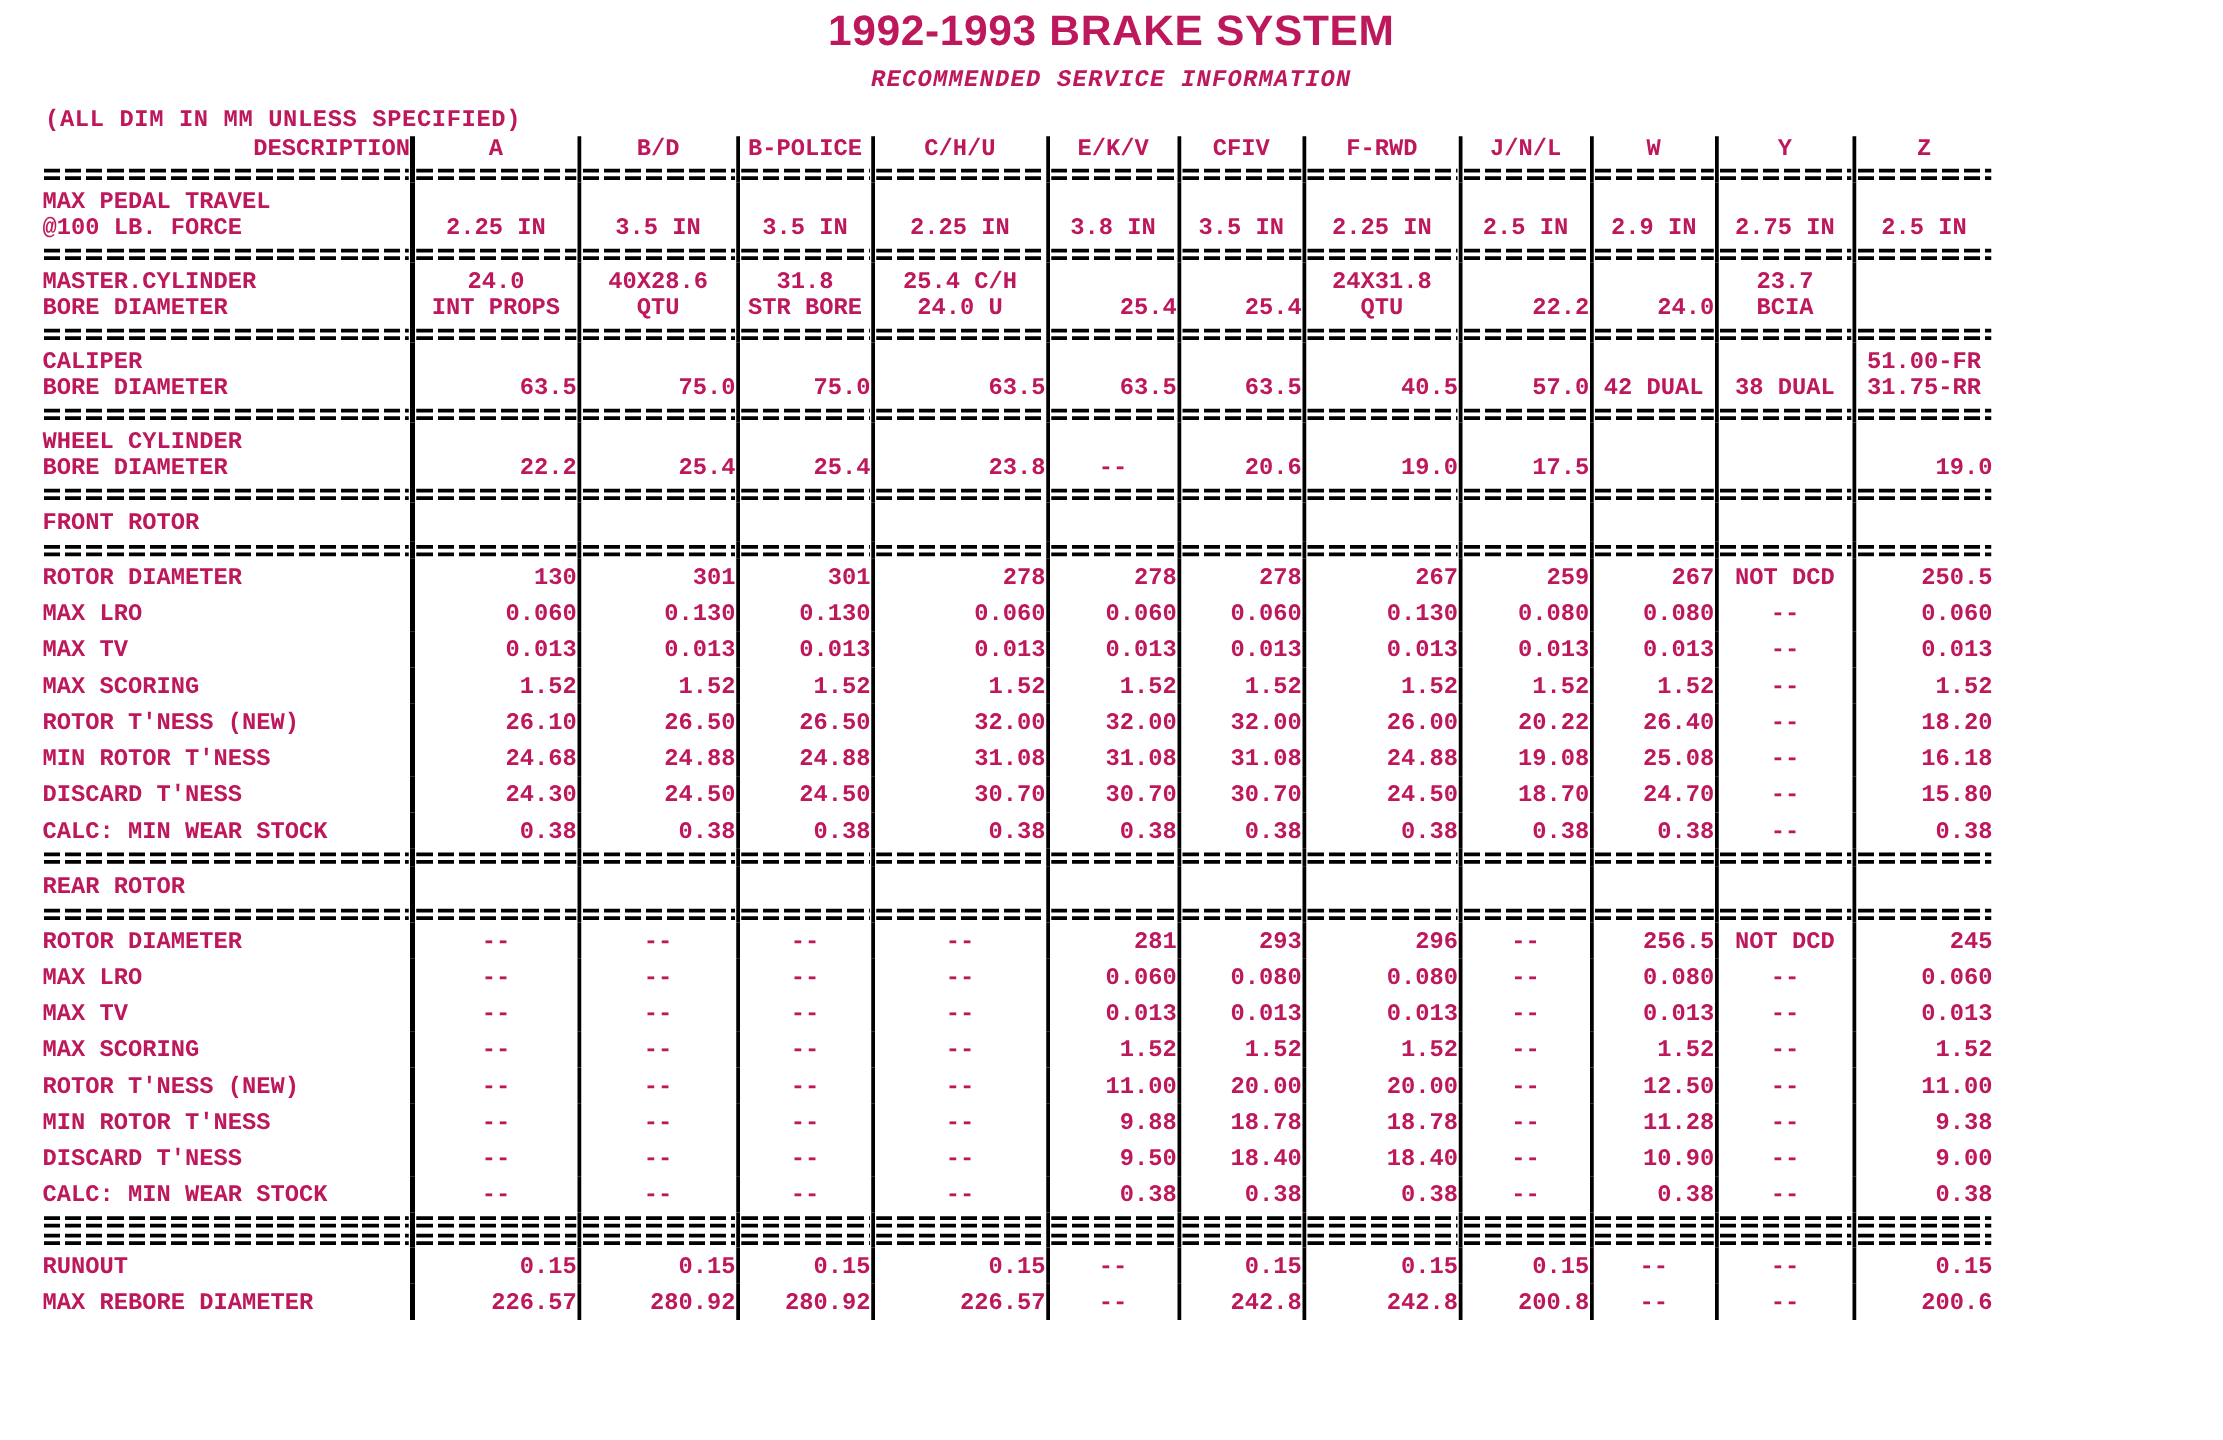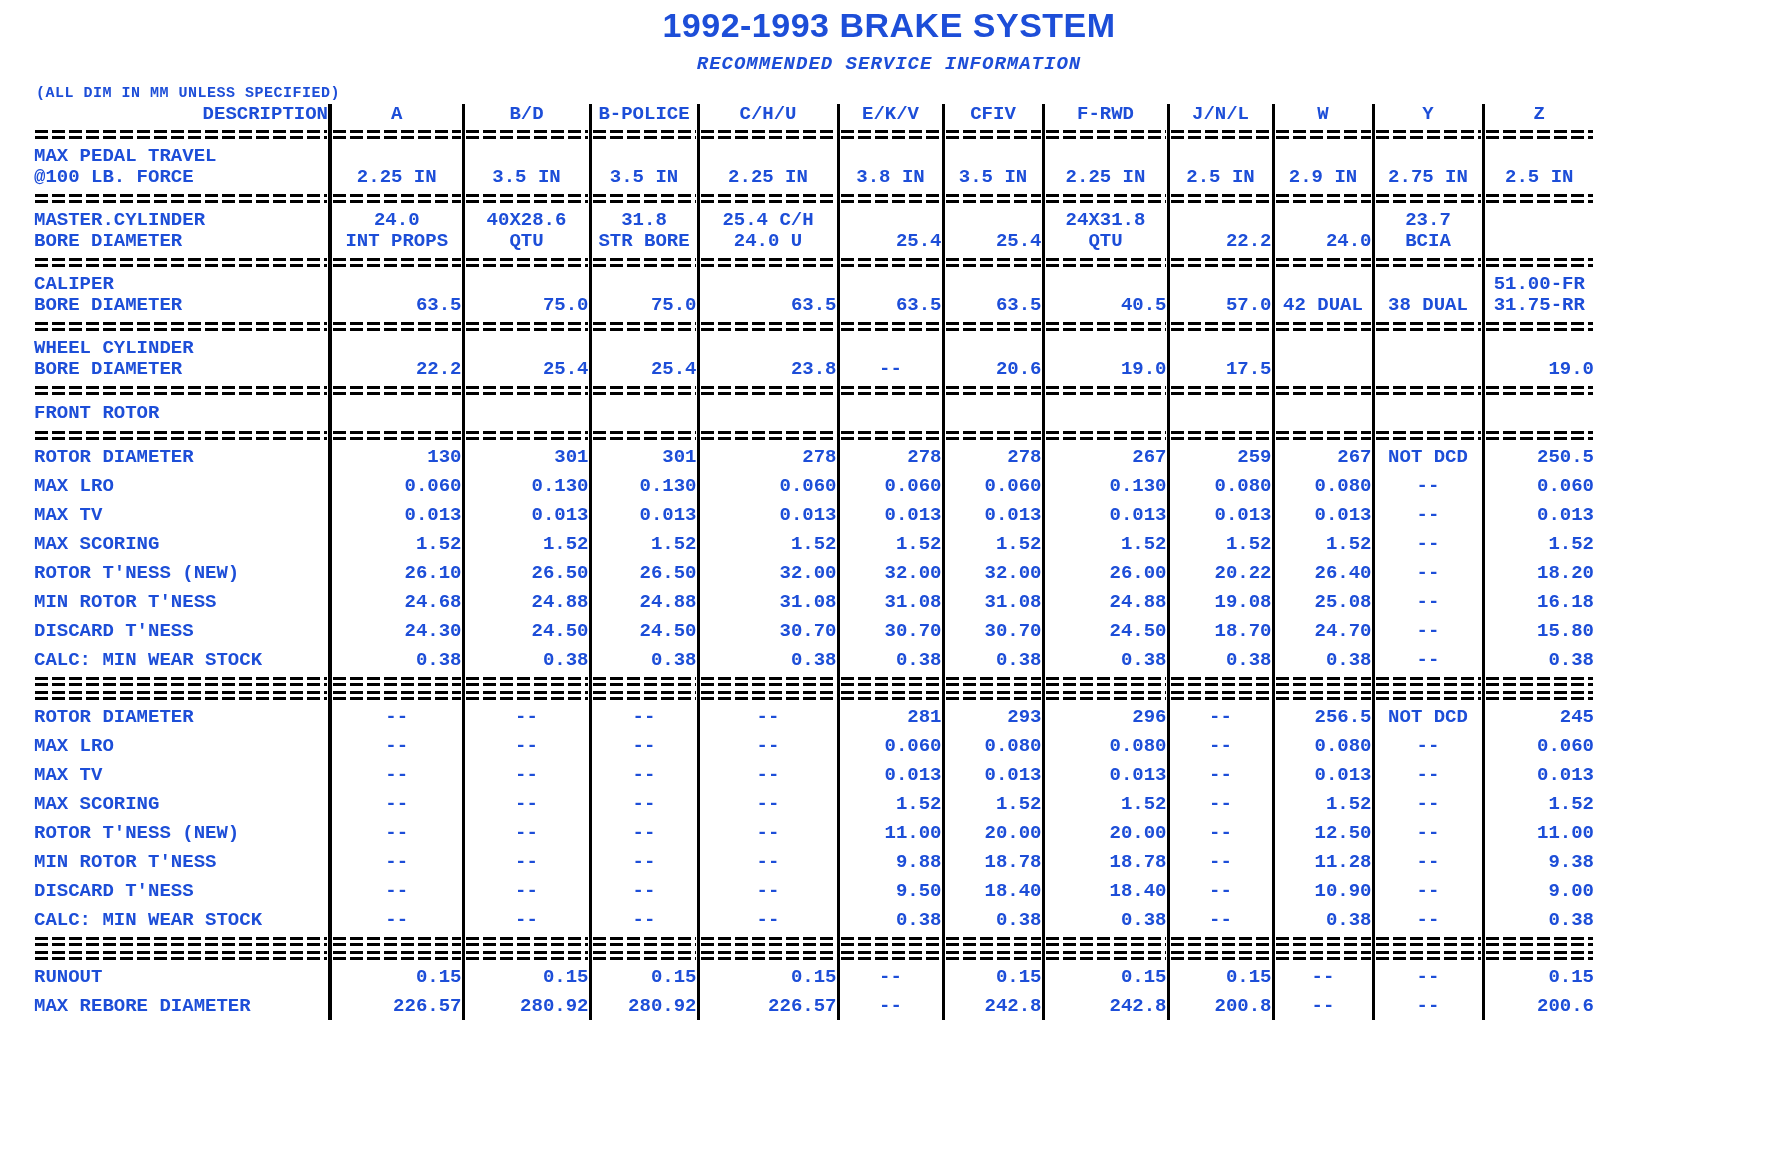--- a/index.html
+++ b/index.html
@@ -1,20 +1,20 @@
 <!DOCTYPE html>
 <html><head>
 <meta charset="utf-8">
 <style>
   html,body{margin:0;padding:0;background:#fff;}
   .page{
     position:relative;
     width:1778px;height:1152px;
     background:#ffffff;
-    color:#1d4ed8;
+    color:#be185d;
     font-family:"Liberation Mono",monospace;
     font-weight:bold;
     overflow:hidden;
   }
   .title{
     padding-top:6px;
     text-align:center;
     font-family:"Liberation Sans",sans-serif;
     font-weight:bold;
     font-size:34px;
@@ -22,21 +22,21 @@
   }
   .subtitle{
     text-align:center;
     font-size:19px;
     letter-spacing:1px;
     margin-top:8px;
     font-style:italic;
   }
   .dim-note{
     margin:10px 0 0 36px;
-    font-size:15px;
+    font-size:19px;
     letter-spacing:0.5px;
   }
   table.brake{
     border-collapse:collapse;
     table-layout:fixed;
     margin:2px 0 0 34px;
     width:1560px;
   }
   table.brake td{
     font-size:19px;
@@ -396,20 +396,34 @@
           <td class="vline"><div class="sep-line"></div></td>
           <td class="vline"><div class="sep-line"></div></td>
           <td class="vline"><div class="sep-line"></div></td>
           <td class="vline"><div class="sep-line"></div></td>
           <td class="vline"><div class="sep-line"></div></td>
           <td class="vline"><div class="sep-line"></div></td>
           <td class="vline"><div class="sep-line"></div></td>
           <td class="vline"><div class="sep-line"></div></td>
           <td class="vline"><div class="sep-line"></div></td>
         </tr>
+        <tr class="section">
+          <td class="lbl">REAR ROTOR</td>
+          <td class="vline-first"></td>
+          <td class="vline"></td>
+          <td class="vline"></td>
+          <td class="vline"></td>
+          <td class="vline"></td>
+          <td class="vline"></td>
+          <td class="vline"></td>
+          <td class="vline"></td>
+          <td class="vline"></td>
+          <td class="vline"></td>
+          <td class="vline"></td>
+        </tr>
         <tr class="seprow">
           <td><div class="sep-line"></div></td>
           <td class="vline-first"><div class="sep-line"></div></td>
           <td class="vline"><div class="sep-line"></div></td>
           <td class="vline"><div class="sep-line"></div></td>
           <td class="vline"><div class="sep-line"></div></td>
           <td class="vline"><div class="sep-line"></div></td>
           <td class="vline"><div class="sep-line"></div></td>
           <td class="vline"><div class="sep-line"></div></td>
           <td class="vline"><div class="sep-line"></div></td>

